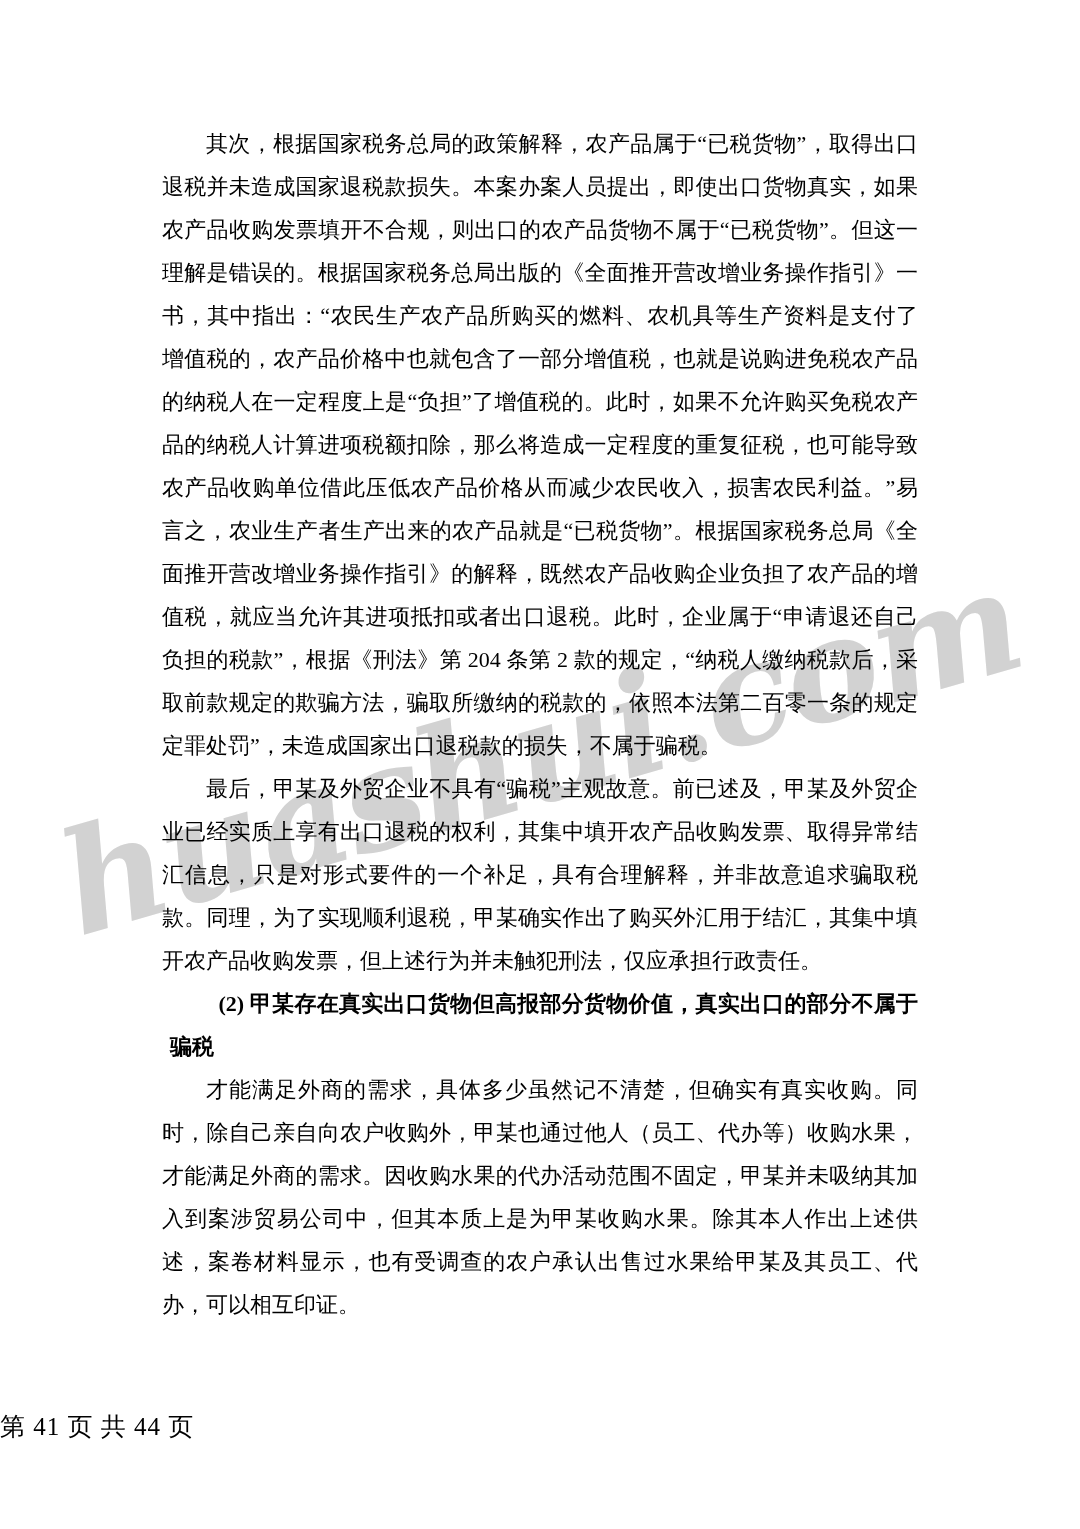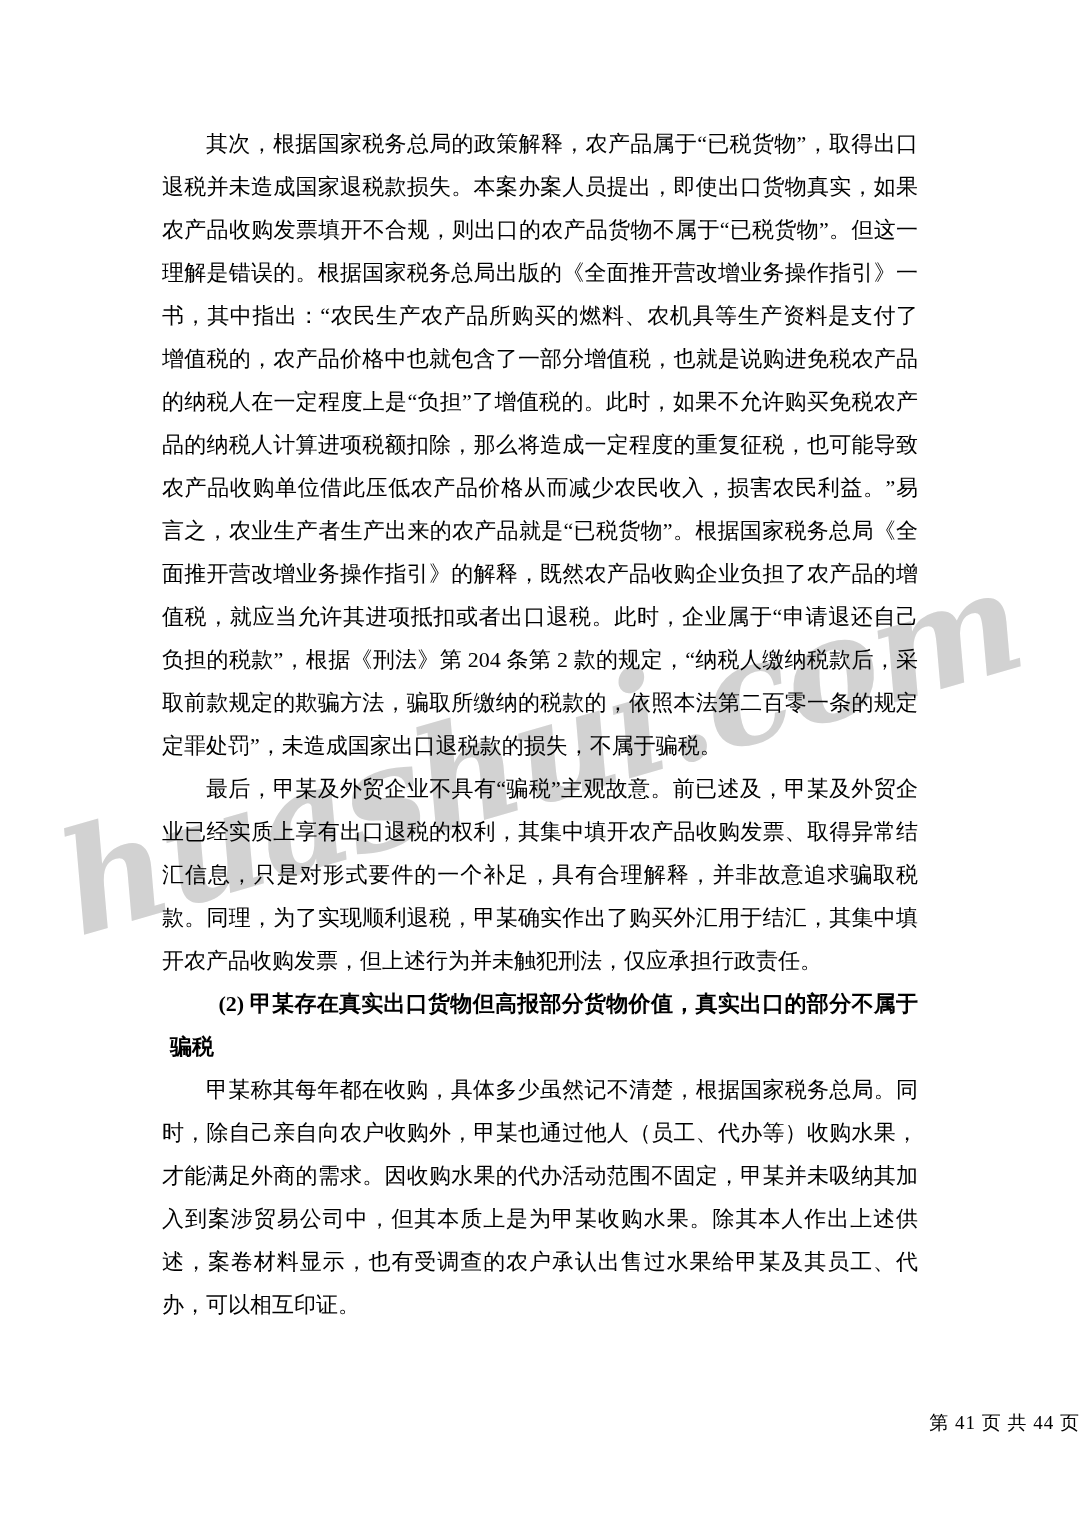--- a/index.html
+++ b/index.html
@@ -47,33 +47,33 @@
   .content p.heading {
     font-weight: bold;
     text-indent: 2.2em;
     margin-left: 8px;
   }
   .footer {
     position: absolute;
     left: 0;
     right: 0;
     top: 1410px;
-    text-align: right;
-    font-size: 19px;
+    text-align: left;
+    font-size: 25px;
     letter-spacing: 1px;
     z-index: 1;
   }
 </style>
 </head>
 <body>
 
 <div class="page" style="background: rgb(255, 255, 255); color: rgb(0, 0, 0);">
   <div class="watermark" style="color: rgb(199, 199, 199);">huashui.com</div>
 
   <div class="content">
       <p class="body">其次，根据国家税务总局的政策解释，农产品属于“已税货物”，取得出口退税并未造成国家退税款损失。本案办案人员提出，即使出口货物真实，如果农产品收购发票填开不合规，则出口的农产品货物不属于“已税货物”。但这一理解是错误的。根据国家税务总局出版的《全面推开营改增业务操作指引》一书，其中指出：“农民生产农产品所购买的燃料、农机具等生产资料是支付了增值税的，农产品价格中也就包含了一部分增值税，也就是说购进免税农产品的纳税人在一定程度上是“负担”了增值税的。此时，如果不允许购买免税农产品的纳税人计算进项税额扣除，那么将造成一定程度的重复征税，也可能导致农产品收购单位借此压低农产品价格从而减少农民收入，损害农民利益。”易言之，农业生产者生产出来的农产品就是“已税货物”。根据国家税务总局《全面推开营改增业务操作指引》的解释，既然农产品收购企业负担了农产品的增值税，就应当允许其进项抵扣或者出口退税。此时，企业属于“申请退还自己负担的税款”，根据《刑法》第 204 条第 2 款的规定，“纳税人缴纳税款后，采取前款规定的欺骗方法，骗取所缴纳的税款的，依照本法第二百零一条的规定定罪处罚”，未造成国家出口退税款的损失，不属于骗税。</p>
       <p class="body">最后，甲某及外贸企业不具有“骗税”主观故意。前已述及，甲某及外贸企业已经实质上享有出口退税的权利，其集中填开农产品收购发票、取得异常结汇信息，只是对形式要件的一个补足，具有合理解释，并非故意追求骗取税款。同理，为了实现顺利退税，甲某确实作出了购买外汇用于结汇，其集中填开农产品收购发票，但上述行为并未触犯刑法，仅应承担行政责任。</p>
       <p class="heading">(2) 甲某存在真实出口货物但高报部分货物价值，真实出口的部分不属于骗税</p>
-      <p class="body">甲某称其每年都在收购，具体多少虽然记不清楚，根据国家税务总局。同时，除自己亲自向农户收购外，甲某也通过他人（员工、代办等）收购水果，才能满足外商的需求。因收购水果的代办活动范围不固定，甲某并未吸纳其加入到案涉贸易公司中，但其本质上是为甲某收购水果。除其本人作出上述供述，案卷材料显示，也有受调查的农户承认出售过水果给甲某及其员工、代办，可以相互印证。</p>
+      <p class="body">才能满足外商的需求，具体多少虽然记不清楚，但确实有真实收购。同时，除自己亲自向农户收购外，甲某也通过他人（员工、代办等）收购水果，才能满足外商的需求。因收购水果的代办活动范围不固定，甲某并未吸纳其加入到案涉贸易公司中，但其本质上是为甲某收购水果。除其本人作出上述供述，案卷材料显示，也有受调查的农户承认出售过水果给甲某及其员工、代办，可以相互印证。</p>
     </div>
 
   <div class="footer">第 41 页 共 44 页</div>
 </div>
 
 </body></html>

